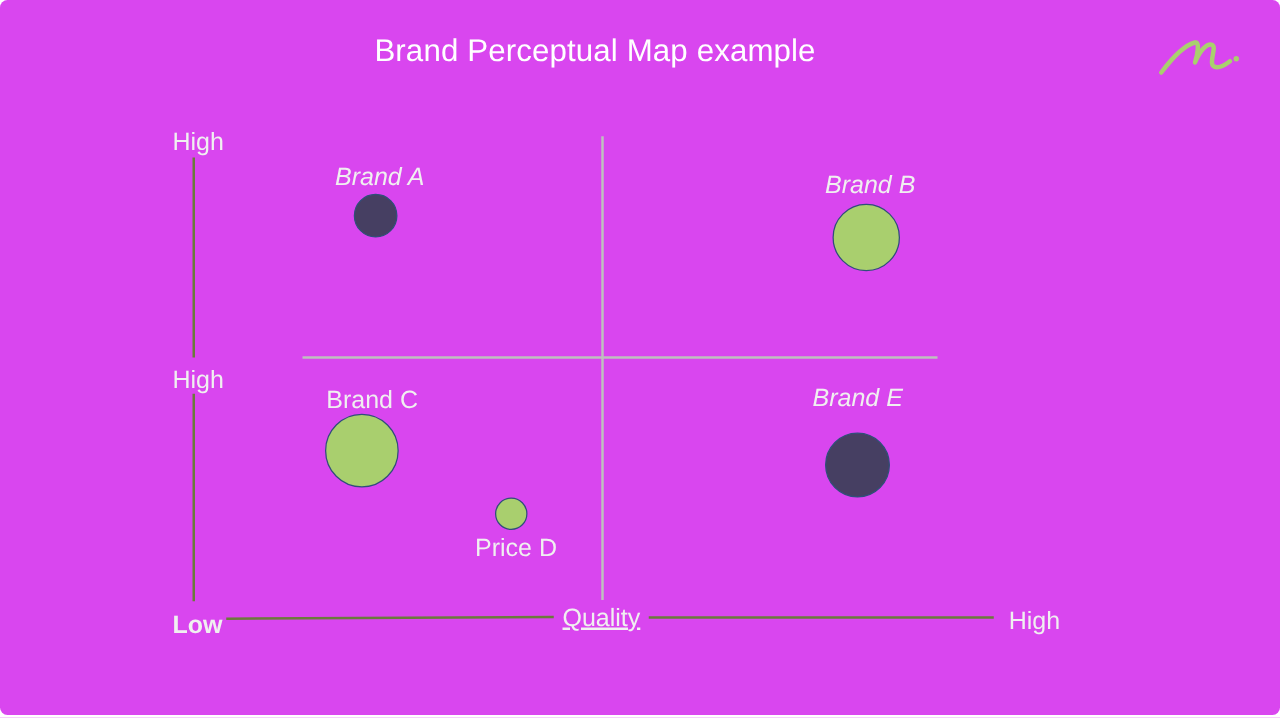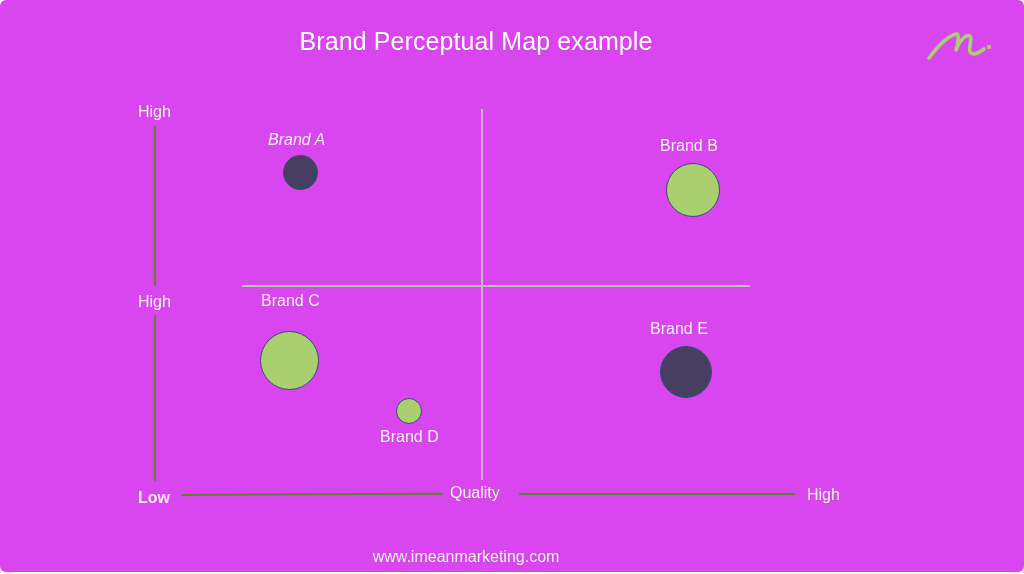--- a/index.html
+++ b/index.html
@@ -12,21 +12,21 @@
       overflow: hidden;
       font-family: "Liberation Sans", "DejaVu Sans", sans-serif;
       color: #f2f2f2;
     }
     .title {
       position: absolute; left: 0; width: 952px; top: 27px;
       text-align: center; font-size: 25px; color: #ffffff;
       letter-spacing: 0.1px;
     }
     .logo { position: absolute; left: 920px; top: 22px; width: 80px; height: 44px; }
-    .txt { position: absolute; white-space: nowrap; font-size: 16px; color: #f0f0f0; }
+    .txt { position: absolute; white-space: nowrap; font-size: 20px; color: #f0f0f0; }
     .axis-line { position: absolute; background: #6b7a3a; }
     .cross { position: absolute; background: #bfbfbf; }
     .bubble {
       position: absolute; border-radius: 50%;
       box-sizing: border-box;
       border: 1.5px solid #2f4f7a;
     }
     .footer {
       position: absolute; left: 0; width: 932px; top: 548px;
       text-align: center; font-size: 16px; color: #f0f0f0;
@@ -44,36 +44,35 @@
     <circle cx="69" cy="25" r="2.2" fill="#a9cf6e"></circle>
   </svg>
 
   <div class="txt" style="left:138px; top:103px;">High</div>
   <div class="axis-line" style="left:154px; top:126px; width:1.5px; height:160px;"></div>
   <div class="txt" style="left:138px; top:293px;">High</div>
   <div class="axis-line" style="left:154px; top:315px; width:1.5px; height:166px;"></div>
   <div class="txt" style="left:138px; top:489px;font-weight:bold;">Low</div>
 
   <div class="axis-line" style="left:181px; top:494px; width:262px; height:1.5px; transform:rotate(-0.3deg); transform-origin:left center;"></div>
-  <div class="txt" style="left:450px; top:484px;">Quality</div>
+  <div class="txt" style="left:450px; top:484px;text-decoration:underline;">Quality</div>
   <div class="axis-line" style="left:519px; top:493px; width:276px; height:1.5px;"></div>
   <div class="txt" style="left:807px; top:486px;">High</div>
 
   <div class="cross" style="left:481px; top:109px; width:1.5px; height:371px;"></div>
   <div class="cross" style="left:242px; top:285px; width:508px; height:1.5px;"></div>
 
   <div class="txt" style="left:268px; top:131px;font-style:italic;">Brand A</div>
   <div class="bubble" style="left:283px; top:155px; width:35px; height:35px; background:#463f62;"></div>
 
-  <div class="txt" style="left:660px; top:137px;">Brand B</div>
+  <div class="txt" style="left:660px; top:137px;font-style:italic;">Brand B</div>
   <div class="bubble" style="left:666px; top:163px; width:54px; height:54px; background:#a9cf6e;"></div>
 
-  <div class="txt" style="left:261px; top:292px;text-align:right;">Brand C</div>
+  <div class="txt" style="left:261px; top:309px;text-align:right;">Brand C</div>
   <div class="bubble" style="left:260px; top:331px; width:59px; height:59px; background:#a9cf6e;"></div>
 
   <div class="bubble" style="left:396px; top:398px; width:26px; height:26px; background:#a9cf6e;"></div>
-  <div class="txt" style="left:380px; top:428px;">Brand D</div>
+  <div class="txt" style="left:380px; top:428px;">Price D</div>
 
-  <div class="txt" style="left:650px; top:320px;">Brand E</div>
+  <div class="txt" style="left:650px; top:308px;font-style:italic;">Brand E</div>
   <div class="bubble" style="left:660px; top:346px; width:52px; height:52px; background:#463f62;"></div>
 
-  <div class="footer">www.imeanmarketing.com</div>
 </div>
 
 </body></html>

